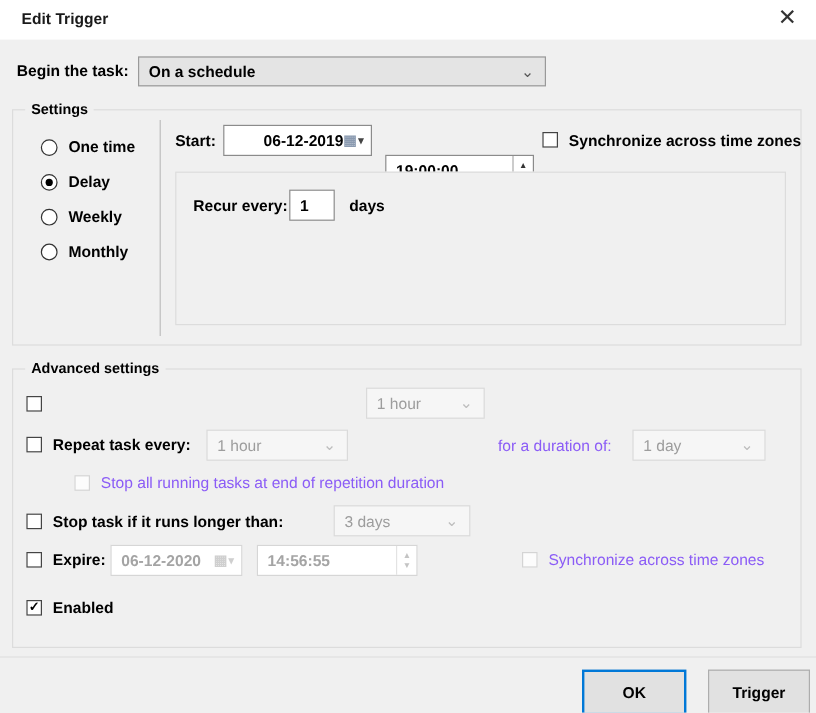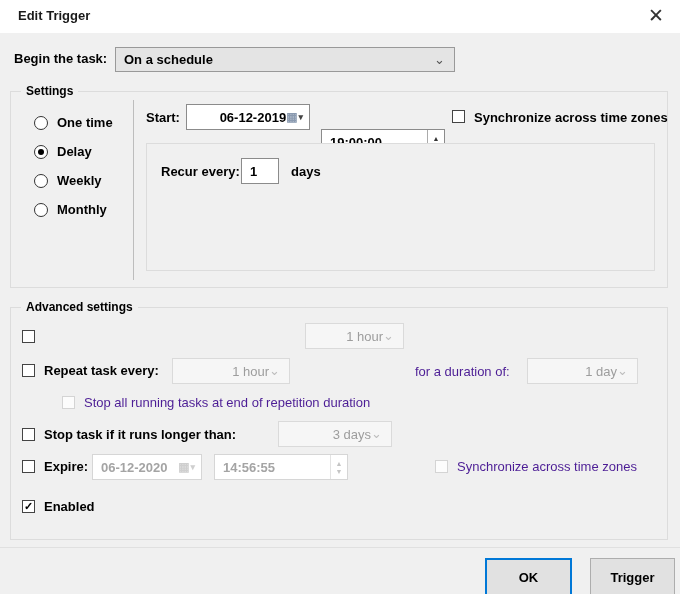--- a/index.html
+++ b/index.html
@@ -16,21 +16,21 @@
   .title {
     position:absolute; left:18px; top:8px;
     font-size:13px; font-weight:600; color:#1a1a1a;
   }
   .close {
     position:absolute; right:12px; top:4px; width:24px; height:24px;
     font-size:19px; font-weight:300; color:#333; text-align:center; line-height:24px;
     cursor:default;
   }
   .lbl { position:absolute; font-size:13px; font-weight:600; color:#000; line-height:16px; white-space:nowrap; }
-  .lbl.dis { color:#4c1d95; font-weight:400; }
+  .lbl.dis { color:#8b5cf6; font-weight:400; }
   .legend-box { position:absolute; border:1px solid #dcdcdc; }
   .legend {
     position:absolute; top:-9px; left:10px; padding:0 5px;
     background:#f0f0f0; font-size:12px; font-weight:600; color:#000; line-height:16px; white-space:nowrap;
   }
   .vsep { position:absolute; width:1px; background:#bdbdbd; }
   .radio {
     position:absolute; width:14px; height:14px; border:1px solid #333;
     border-radius:50%; background:#fff;
   }
@@ -60,21 +60,21 @@
   }
   .spinner span { font-size:7px; line-height:5px; color:#333; }
   .field.dis .spinner { border-left-color:#e3e3e3; }
   .field.dis .spinner span { color:#c4c4c4; }
   .combo {
     position:absolute; background:#e4e4e4; border:1px solid #999;
     display:flex; align-items:center; font-size:13px; font-weight:600; color:#000;
   }
   .combo .val { padding-left:8px; flex:1; white-space:nowrap; }
   .combo .chev { padding-right:9px; font-size:13px; line-height:8px; color:#555; font-weight:400; }
-  .combo.dis { background:#f6f6f6; border-color:#dadada; color:#9d9d9d; font-weight:400;text-align:right; }
+  .combo.dis { background:#f6f6f6; border-color:#dadada; color:#9d9d9d; font-weight:400; }
   .combo.dis .chev { color:#bdbdbd; }
   .panel { position:absolute; border:1px solid #dcdcdc; background:#f0f0f0; }
   .divider { position:absolute; left:0; width:680px; height:1px; background:#e0e0e0; }
   .btn {
     position:absolute; height:38px; background:#e1e1e1; border:1px solid #adadad;
     font-family:"Liberation Sans", sans-serif; font-size:13px; font-weight:600; color:#000;
     display:flex; align-items:center; justify-content:center;
   }
   .btn.default { border:2px solid #0078d7; }
 </style>

